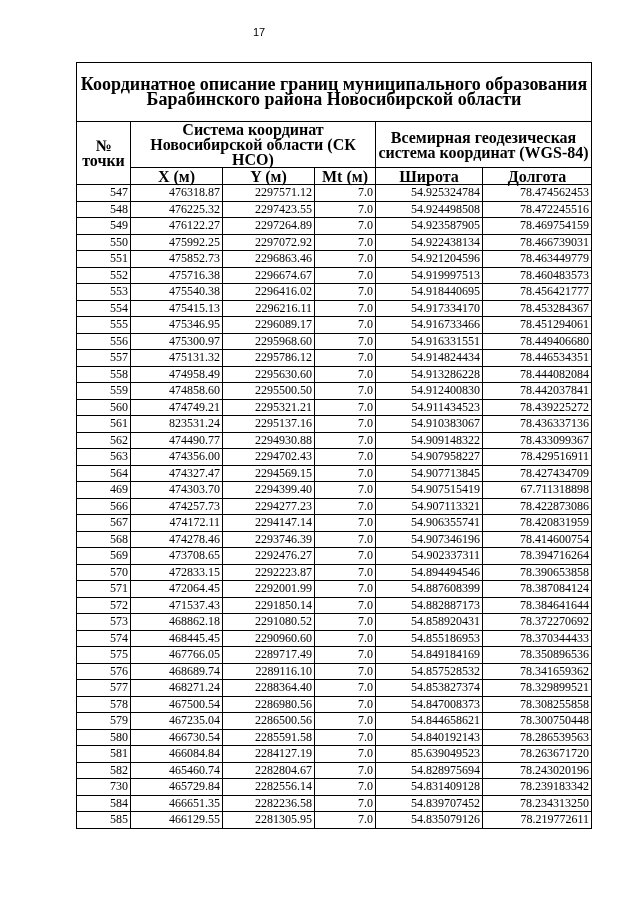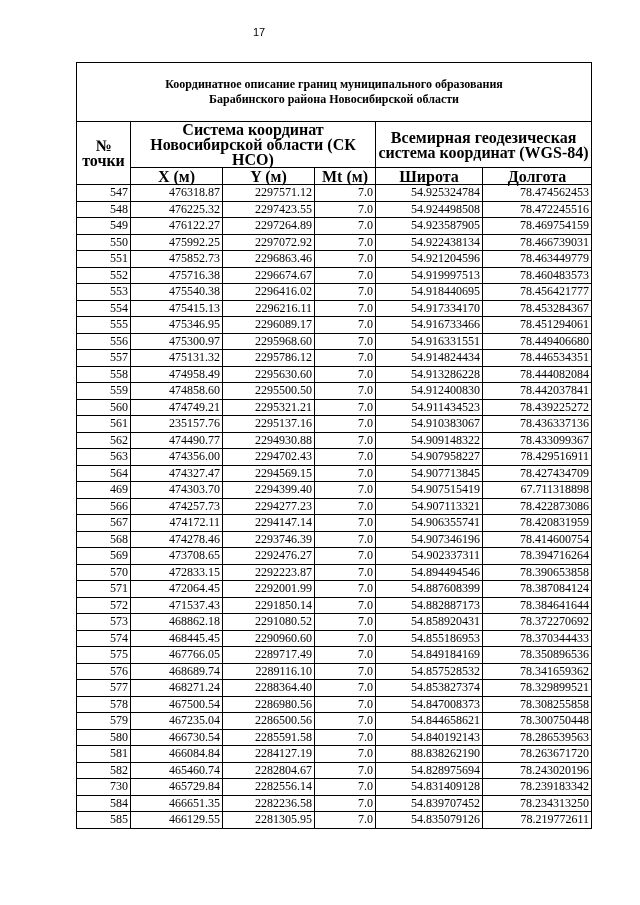--- a/index.html
+++ b/index.html
@@ -1,21 +1,21 @@
 <!DOCTYPE html>
 <html><head>
 <meta charset="utf-8">
 <style>
   html, body { margin:0; padding:0; background:#ffffff; }
   body { width:640px; height:905px; position:relative; overflow:hidden; font-family:"Liberation Serif", serif; color:#000; }
   .page-num { position:absolute; top:26px; left:0; width:518px; text-align:center; font-family:"Liberation Sans", sans-serif; font-size:11px; }
   table { position:absolute; left:76px; top:62px; border-collapse:collapse; width:515px; table-layout:fixed; }
   td, th { border:1px solid #000; padding:0; }
   th { font-weight:bold; font-size:16px; text-align:center; line-height:15px; }
-  .title { height:58px; font-size:12px; }
+  .title { height:58px; font-size:18px; }
   .h1 { height:44px; }
   .h2 { height:17px; }
   td { font-size:12px; text-align:right; padding-right:2px; height:15.5px; line-height:15px; }
 </style>
 </head>
 <body>
 
 <div class="page-num">17</div>
 
 <table>
@@ -155,21 +155,21 @@
       <tr>
         <td>560</td>
         <td>474749.21</td>
         <td>2295321.21</td>
         <td>7.0</td>
         <td>54.911434523</td>
         <td>78.439225272</td>
       </tr>
       <tr>
         <td>561</td>
-        <td>235157.76</td>
+        <td>823531.24</td>
         <td>2295137.16</td>
         <td>7.0</td>
         <td>54.910383067</td>
         <td>78.436337136</td>
       </tr>
       <tr>
         <td>562</td>
         <td>474490.77</td>
         <td>2294930.88</td>
         <td>7.0</td>
@@ -318,21 +318,21 @@
         <td>2285591.58</td>
         <td>7.0</td>
         <td>54.840192143</td>
         <td>78.286539563</td>
       </tr>
       <tr>
         <td>581</td>
         <td>466084.84</td>
         <td>2284127.19</td>
         <td>7.0</td>
-        <td>88.838262190</td>
+        <td>85.639049523</td>
         <td>78.263671720</td>
       </tr>
       <tr>
         <td>582</td>
         <td>465460.74</td>
         <td>2282804.67</td>
         <td>7.0</td>
         <td>54.828975694</td>
         <td>78.243020196</td>
       </tr>

